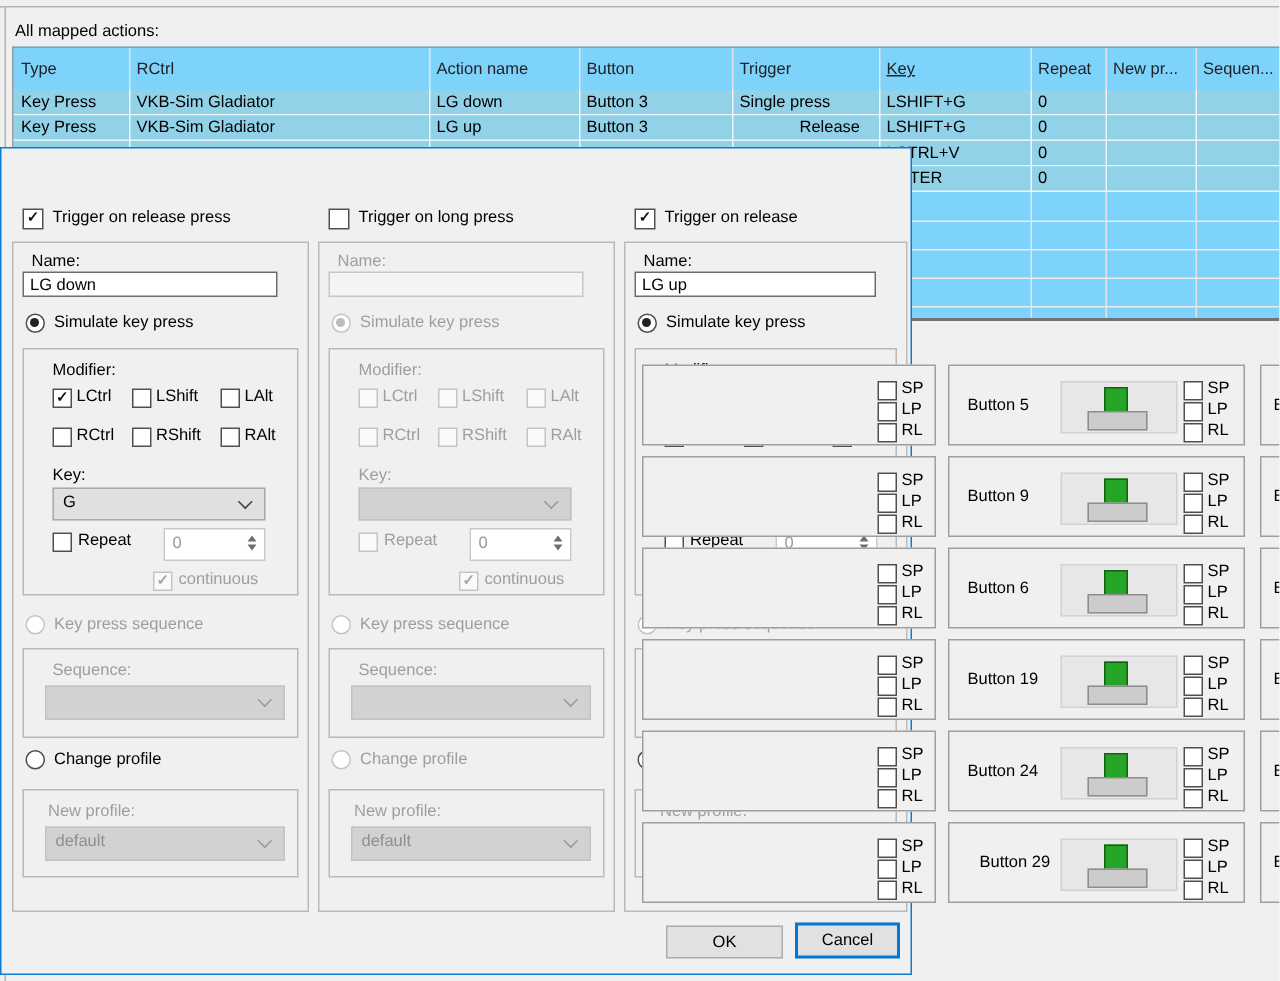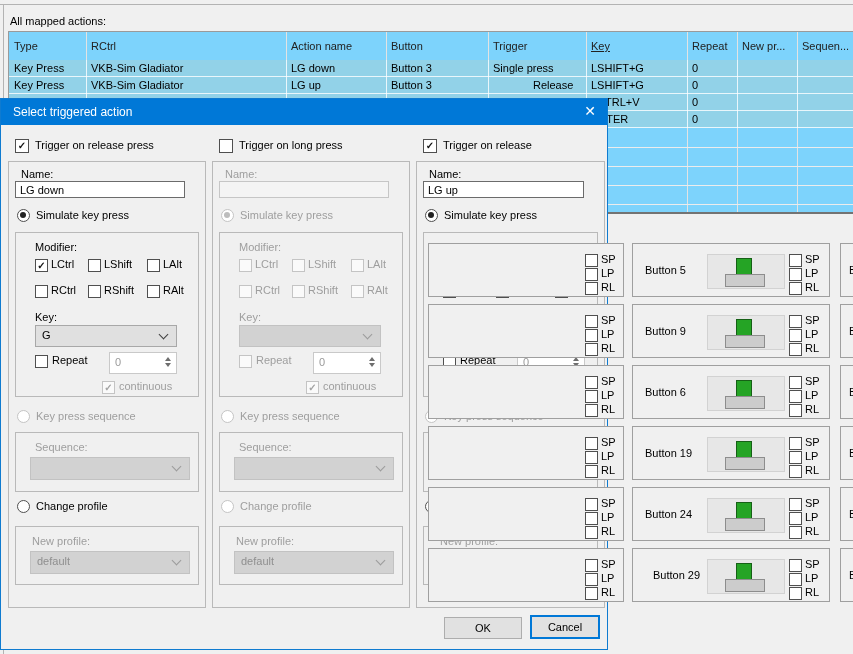--- a/index.html
+++ b/index.html
@@ -136,24 +136,20 @@
       <div class="vline" style="left: 728px; top: 28px; height: 68px; background: rgba(255, 255, 255, 0.8);"></div>
       <div class="vline" style="left: 788px; top: 28px; height: 68px; background: rgba(255, 255, 255, 0.8);"></div>
       <div class="hline" style="left: 0px; top: 115px; width: 845px; background: rgb(236, 236, 236);"></div>
       <div class="hline" style="left: 0px; top: 134px; width: 845px; background: rgb(236, 236, 236);"></div>
       <div class="hline" style="left: 0px; top: 153px; width: 845px; background: rgb(236, 236, 236);"></div>
       <div class="hline" style="left: 0px; top: 172px; width: 845px; background: rgb(236, 236, 236);"></div>
     </div>
   <div id="divider"></div>
 
   <div id="dialog">
-    <div id="titlebar">
-      <span id="dlg-title">Select triggered action</span>
-      <div id="dlg-close">✕</div>
-    </div>
     <button id="ok" class="wbtn">OK</button>
     <button id="cancel" class="wbtn">Cancel</button>
   <div class="cb" style="left: 14px; top: 40px; width: 12px; height: 12px; line-height: 12px;">✓</div>
       <div class="lbl" style="left: 34px; top: 40px;">Trigger on release press</div>
       <div class="gbox" style="left: 7px; top: 62px; width: 196px; height: 445px;">
         <div class="lbl" style="left: 12px; top: 6px;">Name:</div>
         <input class="tb" value="LG down" style="left: 6px; top: 19px; width: 170px; height: 17px;">
         <div class="rad" style="left: 8px; top: 47px;">
           <div class="dot"></div>
         </div>

